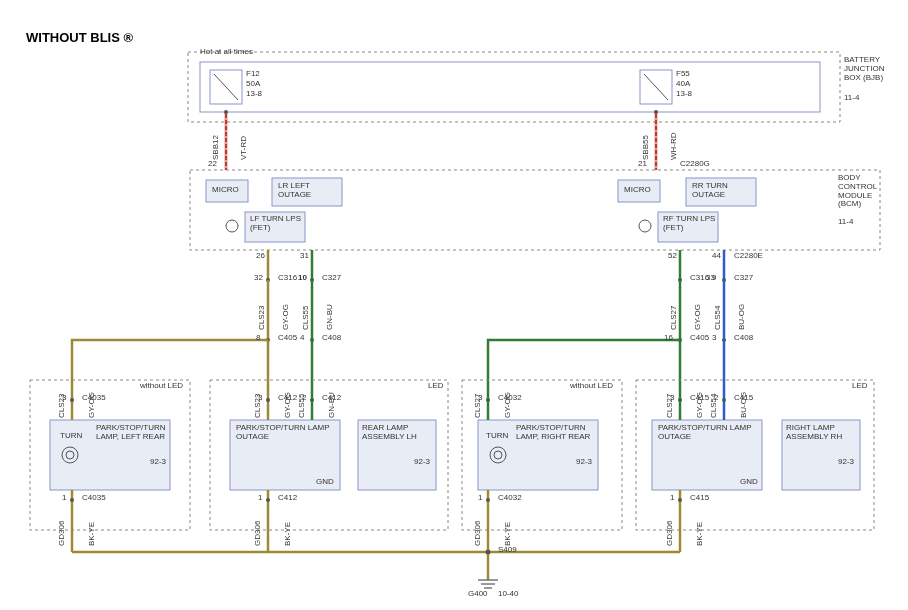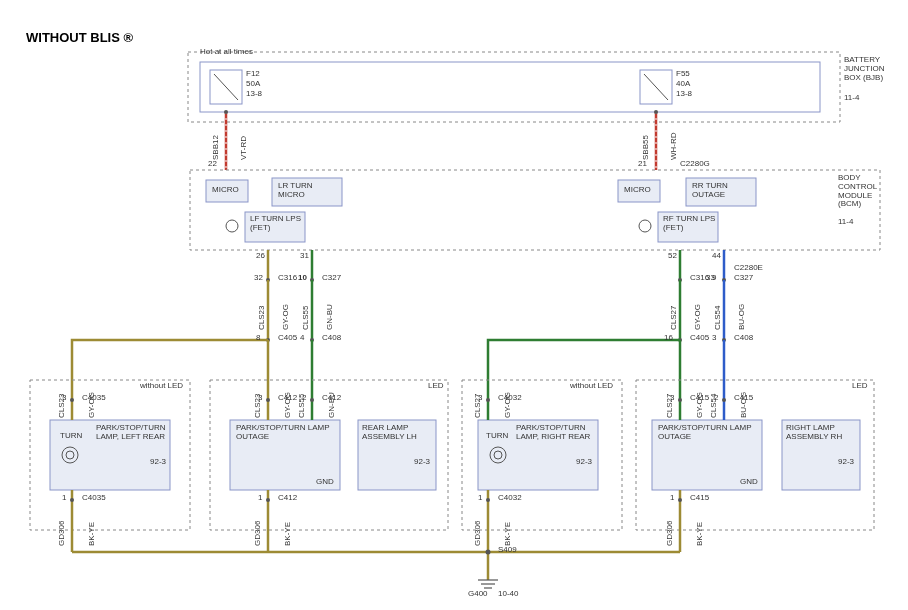--- a/index.html
+++ b/index.html
@@ -159,31 +159,31 @@
   <div class="lbl" style="left:208px;top:160px;">22</div>
   <div class="lbl v" style="left:642px;top:160px;">SBB55</div>
   <div class="lbl v" style="left:670px;top:160px;">WH-RD</div>
   <div class="lbl" style="left:638px;top:160px;">21</div>
   <div class="lbl" style="left:680px;top:160px;">C2280G</div>
 
   <div class="lbl" style="left:838px;top:174px;width:46px;">BODY CONTROL MODULE (BCM)</div>
   <div class="lbl" style="left:838px;top:218px;">11-4</div>
 
   <div class="lbl" style="left:212px;top:186px;">MICRO</div>
-  <div class="lbl" style="left:278px;top:182px;width:60px;">LR TURN MICRO</div>
+  <div class="lbl" style="left:278px;top:182px;width:60px;">LR LEFT OUTAGE</div>
   <div class="lbl" style="left:250px;top:215px;width:54px;">LF TURN LPS (FET)</div>
   <div class="lbl" style="left:624px;top:186px;">MICRO</div>
   <div class="lbl" style="left:692px;top:182px;width:60px;">RR TURN OUTAGE</div>
   <div class="lbl" style="left:663px;top:215px;width:54px;">RF TURN LPS (FET)</div>
 
   <div class="lbl" style="left:256px;top:252px;">26</div>
   <div class="lbl" style="left:300px;top:252px;">31</div>
   <div class="lbl" style="left:668px;top:252px;">52</div>
   <div class="lbl" style="left:712px;top:252px;">44</div>
-  <div class="lbl" style="left:734px;top:264px;text-align:right;">C2280E</div>
+  <div class="lbl" style="left:734px;top:252px;text-align:right;">C2280E</div>
 
   <div class="lbl" style="left:254px;top:274px;">32</div>
   <div class="lbl" style="left:278px;top:274px;">C316</div>
   <div class="lbl v" style="left:258px;top:330px;">CLS23</div>
   <div class="lbl v" style="left:282px;top:330px;">GY-OG</div>
   <div class="lbl" style="left:256px;top:334px;">8</div>
   <div class="lbl" style="left:278px;top:334px;">C405</div>
 
   <div class="lbl" style="left:298px;top:274px;font-weight:bold;">10</div>
   <div class="lbl" style="left:322px;top:274px;">C327</div>

